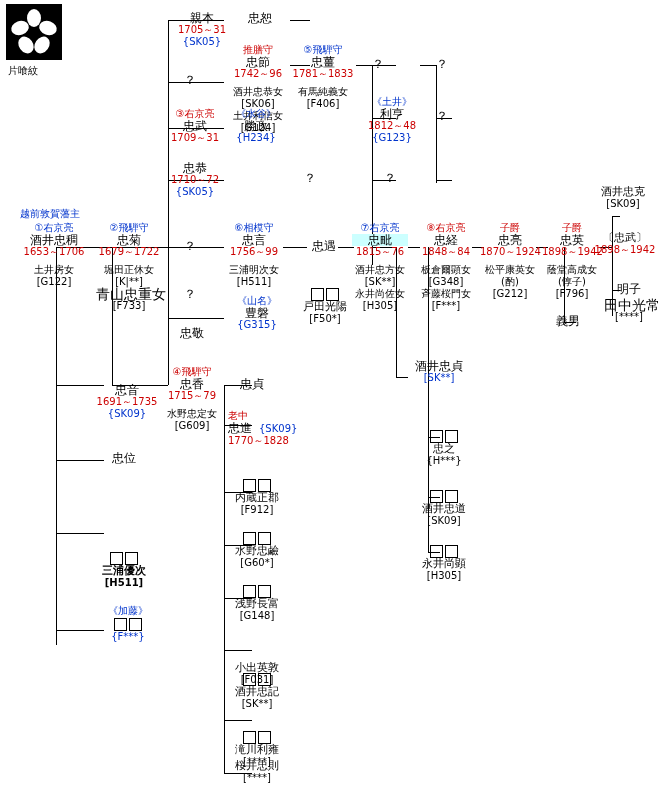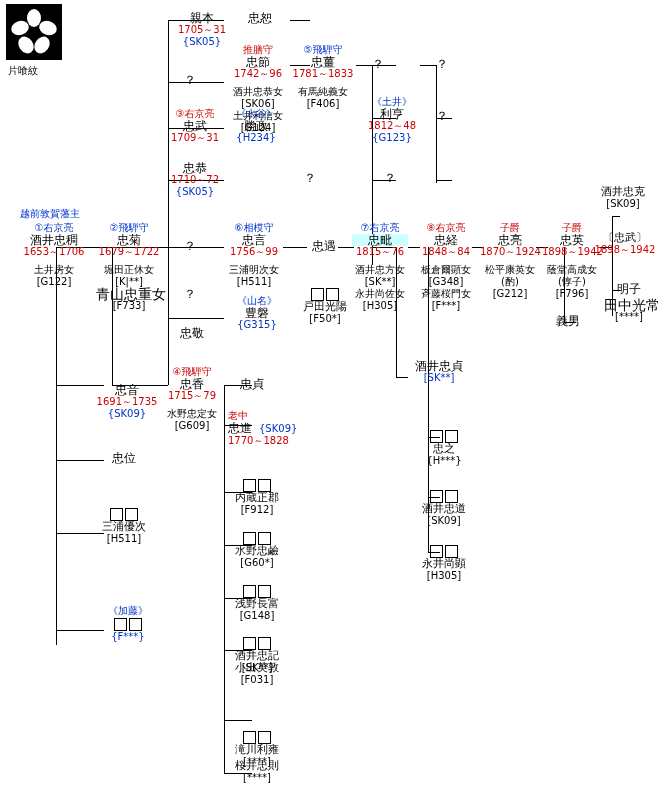--- a/index.html
+++ b/index.html
@@ -193,21 +193,21 @@
 <div class="node" style="left:228px;top:410px;width:104px;text-align:left;">
   <div class="rank red">老中</div>
   <div><span class="nm">忠進</span>&nbsp;&nbsp;<span class="code">{SK09}</span></div>
   <div class="yrs">1770～1828</div>
 </div>
 
 <div class="node" style="left:100px;top:452px;width:48px;">
   <div class="nm">忠位</div>
 </div>
 
-<div class="node" style="left:88px;top:507px;width:72px;">
+<div class="node" style="left:88px;top:551px;width:72px;font-weight:bold;">
   <div class="sq-wrap"><span class="box"></span><span class="box"></span></div>
   <div class="nm" style="font-size:11px">三浦優次</div>
   <div class="code blk">[H511]</div>
 </div>
 
 <div class="node" style="left:96px;top:605px;width:64px;">
   <div class="rank">《加藤》</div>
   <div class="sq-wrap"><span class="box"></span><span class="box"></span></div>
   <div class="code">{F***}</div>
 </div>
@@ -382,21 +382,21 @@
 <div class="node" style="left:218px;top:531px;width:78px;">
   <div class="sq-wrap"><span class="box"></span><span class="box"></span></div>
   <div class="nm" style="font-size:11px">水野忠鹼</div>
   <div class="code blk">[G60*]</div>
 </div>
 <div class="node" style="left:218px;top:584px;width:78px;">
   <div class="sq-wrap"><span class="box"></span><span class="box"></span></div>
   <div class="nm" style="font-size:11px">浅野長富</div>
   <div class="code blk">[G148]</div>
 </div>
-<div class="node" style="left:218px;top:636px;width:78px;">
+<div class="node" style="left:218px;top:672px;width:78px;">
   <div class="sq-wrap"><span class="box"></span><span class="box"></span></div>
   <div class="nm" style="font-size:11px">酒井忠記</div>
   <div class="code blk">[SK**]</div>
 </div>
 <div class="node" style="left:218px;top:662px;width:78px;">
   <div class="nm" style="font-size:11px">小出英敦</div>
   <div class="code blk">[F031]</div>
 </div>
 <div class="node" style="left:218px;top:730px;width:78px;">
   <div class="sq-wrap"><span class="box"></span><span class="box"></span></div>

